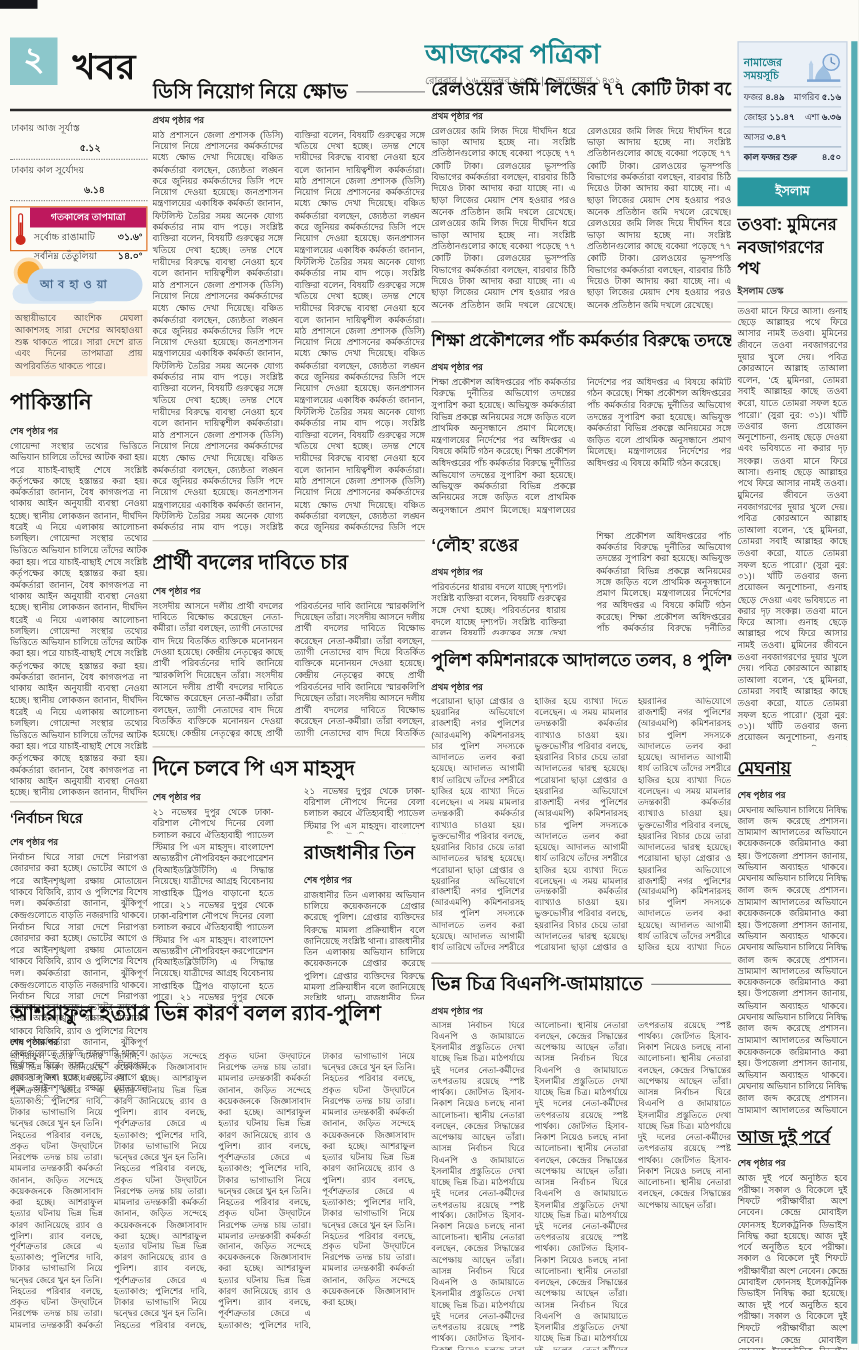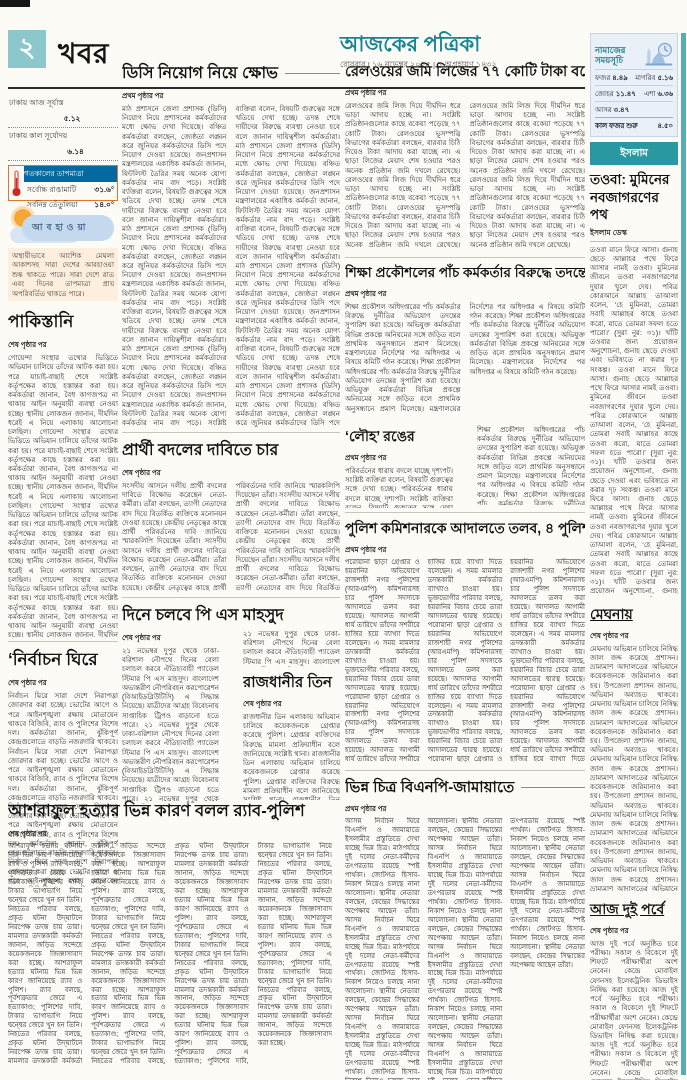--- a/index.html
+++ b/index.html
@@ -32,21 +32,21 @@
   .divider { border-top:1px solid #c9c4ba; margin:4px 0; }
 
   
   .left-rail { position:absolute; left:8px; top:95px; width:110px; }
   .sun-row { display:flex; justify-content:flex-start; font-size:7.5px; color:#333;
     border-bottom:1px dotted #8a8a8a; padding:2px 1px; }
   .sun-row b { color:#111;margin-top:16px; }
   .temp-box { border:1px solid #e0762a; margin-top:4px; display:flex; height:36px; }
   .temp-box .thermo { width:15px; display:flex; align-items:center; justify-content:center; }
   .temp-box .tcontent { flex:1; }
-  .temp-box .thead { background:#0369a1; color:#fff; font-size:7.5px; font-weight:normal; padding:2px 0; }
+  .temp-box .thead { background:#be185d; color:#fff; font-size:7.5px; font-weight:bold; text-align:center; padding:2px 0; }
   .temp-row { display:flex; justify-content:space-between; font-size:7.5px; padding:1.5px 3px; color:#333; }
   .temp-row b { color:#111; }
   .wx-illus { position:relative; height:40px; margin-top:4px; overflow:hidden; }
   .wx-sun { position:absolute; left:6px; top:4px; width:18px; height:18px; border-radius:50%;
     background:#f6a733; box-shadow:0 0 0 3px rgba(246,167,51,.35); }
   .wx-cloud { position:absolute; left:14px; top:10px; width:92px; height:26px; background:#c4d9ee; border-radius:14px; }
   .wx-cloud2 { position:absolute; left:2px; top:22px; width:70px; height:16px; background:#d7e6f4; border-radius:10px; }
   .wx-label { position:absolute; left:24px; top:15px; font-size:9px; font-weight:bold; color:#47688c; letter-spacing:4px; }
   .wx-caption { margin-top:3px; background:#fdeedd; padding:3px 4px; font-size:7px; line-height:1.35; text-align:justify; color:#3a3a3a; }
 
@@ -130,21 +130,21 @@
     </div>
     <div class="wx-caption">অস্থায়ীভাবে আংশিক মেঘলা আকাশসহ সারা দেশের আবহাওয়া শুষ্ক থাকতে পারে। সারা দেশে রাত এবং দিনের তাপমাত্রা প্রায় অপরিবর্তিত থাকতে পারে।</div>
 
     <div class="hl" style="font-size:17px; margin-top:7px;">
       <span>পাকিস্তানি</span>
     </div>
     <div class="marker">শেষ পৃষ্ঠার পর</div>
     <div class="bd" style="height:284px;">গোয়েন্দা সংস্থার তথ্যের ভিত্তিতে অভিযান চালিয়ে তাঁদের আটক করা হয়। পরে যাচাই-বাছাই শেষে সংশ্লিষ্ট কর্তৃপক্ষের কাছে হস্তান্তর করা হয়। কর্মকর্তারা জানান, বৈধ কাগজপত্র না থাকায় আইন অনুযায়ী ব্যবস্থা নেওয়া হচ্ছে। স্থানীয় লোকজন জানান, দীর্ঘদিন ধরেই এ নিয়ে এলাকায় আলোচনা চলছিল।  গোয়েন্দা সংস্থার তথ্যের ভিত্তিতে অভিযান চালিয়ে তাঁদের আটক করা হয়। পরে যাচাই-বাছাই শেষে সংশ্লিষ্ট কর্তৃপক্ষের কাছে হস্তান্তর করা হয়। কর্মকর্তারা জানান, বৈধ কাগজপত্র না থাকায় আইন অনুযায়ী ব্যবস্থা নেওয়া হচ্ছে। স্থানীয় লোকজন জানান, দীর্ঘদিন ধরেই এ নিয়ে এলাকায় আলোচনা চলছিল।  গোয়েন্দা সংস্থার তথ্যের ভিত্তিতে অভিযান চালিয়ে তাঁদের আটক করা হয়। পরে যাচাই-বাছাই শেষে সংশ্লিষ্ট কর্তৃপক্ষের কাছে হস্তান্তর করা হয়। কর্মকর্তারা জানান, বৈধ কাগজপত্র না থাকায় আইন অনুযায়ী ব্যবস্থা নেওয়া হচ্ছে। স্থানীয় লোকজন জানান, দীর্ঘদিন ধরেই এ নিয়ে এলাকায় আলোচনা চলছিল।  গোয়েন্দা সংস্থার তথ্যের ভিত্তিতে অভিযান চালিয়ে তাঁদের আটক করা হয়। পরে যাচাই-বাছাই শেষে সংশ্লিষ্ট কর্তৃপক্ষের কাছে হস্তান্তর করা হয়। কর্মকর্তারা জানান, বৈধ কাগজপত্র না থাকায় আইন অনুযায়ী ব্যবস্থা নেওয়া হচ্ছে। স্থানীয় লোকজন জানান, দীর্ঘদিন ধরেই এ নিয়ে এলাকায় আলোচনা চলছিল।  গোয়েন্দা সংস্থার তথ্যের ভিত্তিতে অভিযান চালিয়ে তাঁদের আটক করা হয়। পরে যাচাই-বাছাই শেষে সংশ্লিষ্ট কর্তৃপক্ষের কাছে হস্তান্তর করা হয়। কর্মকর্তারা জানান, বৈধ কাগজপত্র না থাকায় আইন অনুযায়ী ব্যবস্থা নেওয়া হচ্ছে। স্থানীয় লোকজন জানান, দীর্ঘদিন ধরেই এ নিয়ে এলাকায় আলোচনা চলছিল।  গোয়েন্দা সংস্থার তথ্যের ভিত্তিতে অভিযান চালিয়ে তাঁদের আটক করা হয়। পরে যাচাই-বাছাই শেষে সংশ্লিষ্ট কর্তৃপক্ষের কাছে হস্তান্তর করা হয়। কর্মকর্তারা জানান, বৈধ কাগজপত্র না থাকায় আইন অনুযায়ী ব্যবস্থা নেওয়া হচ্ছে। স্থানীয় লোকজন জানান, দীর্ঘদিন ধরেই এ নিয়ে এলাকায় আলোচনা চলছিল।  গোয়েন্দা সংস্থার তথ্যের ভিত্তিতে অভিযান চালিয়ে তাঁদের আটক করা হয়। পরে যাচাই-বাছাই শেষে সংশ্লিষ্ট কর্তৃপক্ষের কাছে হস্তান্তর করা হয়। কর্মকর্তারা জানান, বৈধ কাগজপত্র না থাকায় আইন অনুযায়ী ব্যবস্থা নেওয়া হচ্ছে। স্থানীয় লোকজন জানান, দীর্ঘদিন ধরেই এ নিয়ে এলাকায় আলোচনা চলছিল। </div>
 
     <div class="divider"></div>
-    <div class="hl" style="font-size:17px;">
+    <div class="hl" style="font-size:11px;">
       <span>‘নির্বাচন ঘিরে</span>
     </div>
     <div class="marker">শেষ পৃষ্ঠার পর</div>
     <div class="bd" style="height:196px;">নির্বাচন ঘিরে সারা দেশে নিরাপত্তা জোরদার করা হচ্ছে। ভোটের আগে ও পরে আইনশৃঙ্খলা রক্ষায় মোতায়েন থাকবে বিজিবি, র‍্যাব ও পুলিশের বিশেষ দল। কর্মকর্তারা জানান, ঝুঁকিপূর্ণ কেন্দ্রগুলোতে বাড়তি নজরদারি থাকবে।  নির্বাচন ঘিরে সারা দেশে নিরাপত্তা জোরদার করা হচ্ছে। ভোটের আগে ও পরে আইনশৃঙ্খলা রক্ষায় মোতায়েন থাকবে বিজিবি, র‍্যাব ও পুলিশের বিশেষ দল। কর্মকর্তারা জানান, ঝুঁকিপূর্ণ কেন্দ্রগুলোতে বাড়তি নজরদারি থাকবে।  নির্বাচন ঘিরে সারা দেশে নিরাপত্তা জোরদার করা হচ্ছে। ভোটের আগে ও পরে আইনশৃঙ্খলা রক্ষায় মোতায়েন থাকবে বিজিবি, র‍্যাব ও পুলিশের বিশেষ দল। কর্মকর্তারা জানান, ঝুঁকিপূর্ণ কেন্দ্রগুলোতে বাড়তি নজরদারি থাকবে।  নির্বাচন ঘিরে সারা দেশে নিরাপত্তা জোরদার করা হচ্ছে। ভোটের আগে ও পরে আইনশৃঙ্খলা রক্ষায় মোতায়েন থাকবে বিজিবি, র‍্যাব ও পুলিশের বিশেষ দল। কর্মকর্তারা জানান, ঝুঁকিপূর্ণ কেন্দ্রগুলোতে বাড়তি নজরদারি থাকবে।  নির্বাচন ঘিরে সারা দেশে নিরাপত্তা জোরদার করা হচ্ছে। ভোটের আগে ও পরে আইনশৃঙ্খলা রক্ষায় মোতায়েন থাকবে বিজিবি, র‍্যাব ও পুলিশের বিশেষ দল। কর্মকর্তারা জানান, ঝুঁকিপূর্ণ কেন্দ্রগুলোতে বাড়তি নজরদারি থাকবে।  নির্বাচন ঘিরে সারা দেশে নিরাপত্তা জোরদার করা হচ্ছে। ভোটের আগে ও পরে আইনশৃঙ্খলা রক্ষায় মোতায়েন থাকবে বিজিবি, র‍্যাব ও পুলিশের বিশেষ দল। কর্মকর্তারা জানান, ঝুঁকিপূর্ণ কেন্দ্রগুলোতে বাড়তি নজরদারি থাকবে। </div>
   </div>
 
   <div class="mid-left">
     <div class="hl" style="font-size:16px;">
       <span>ডিসি নিয়োগ নিয়ে ক্ষোভ</span>
       <span class="tail"></span>

